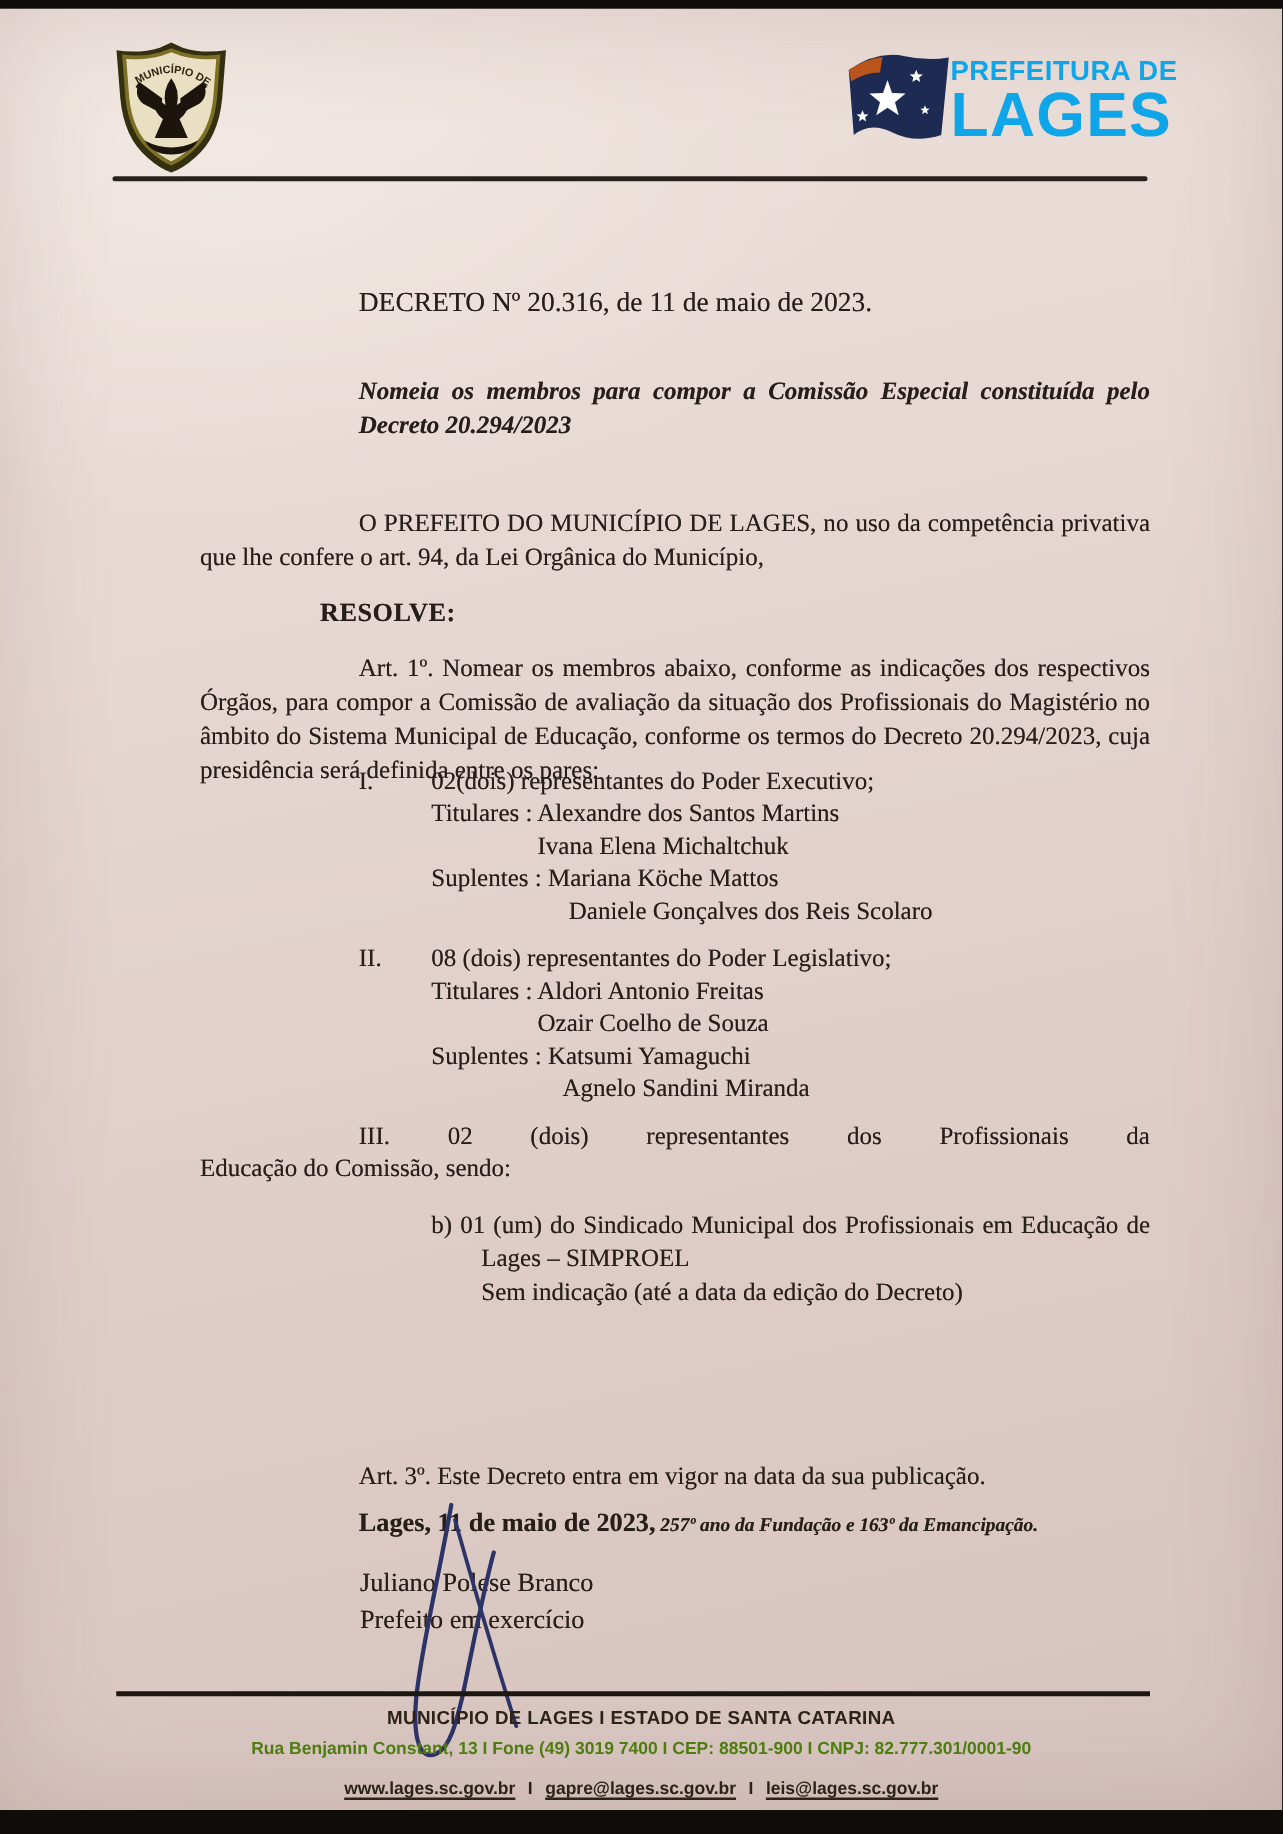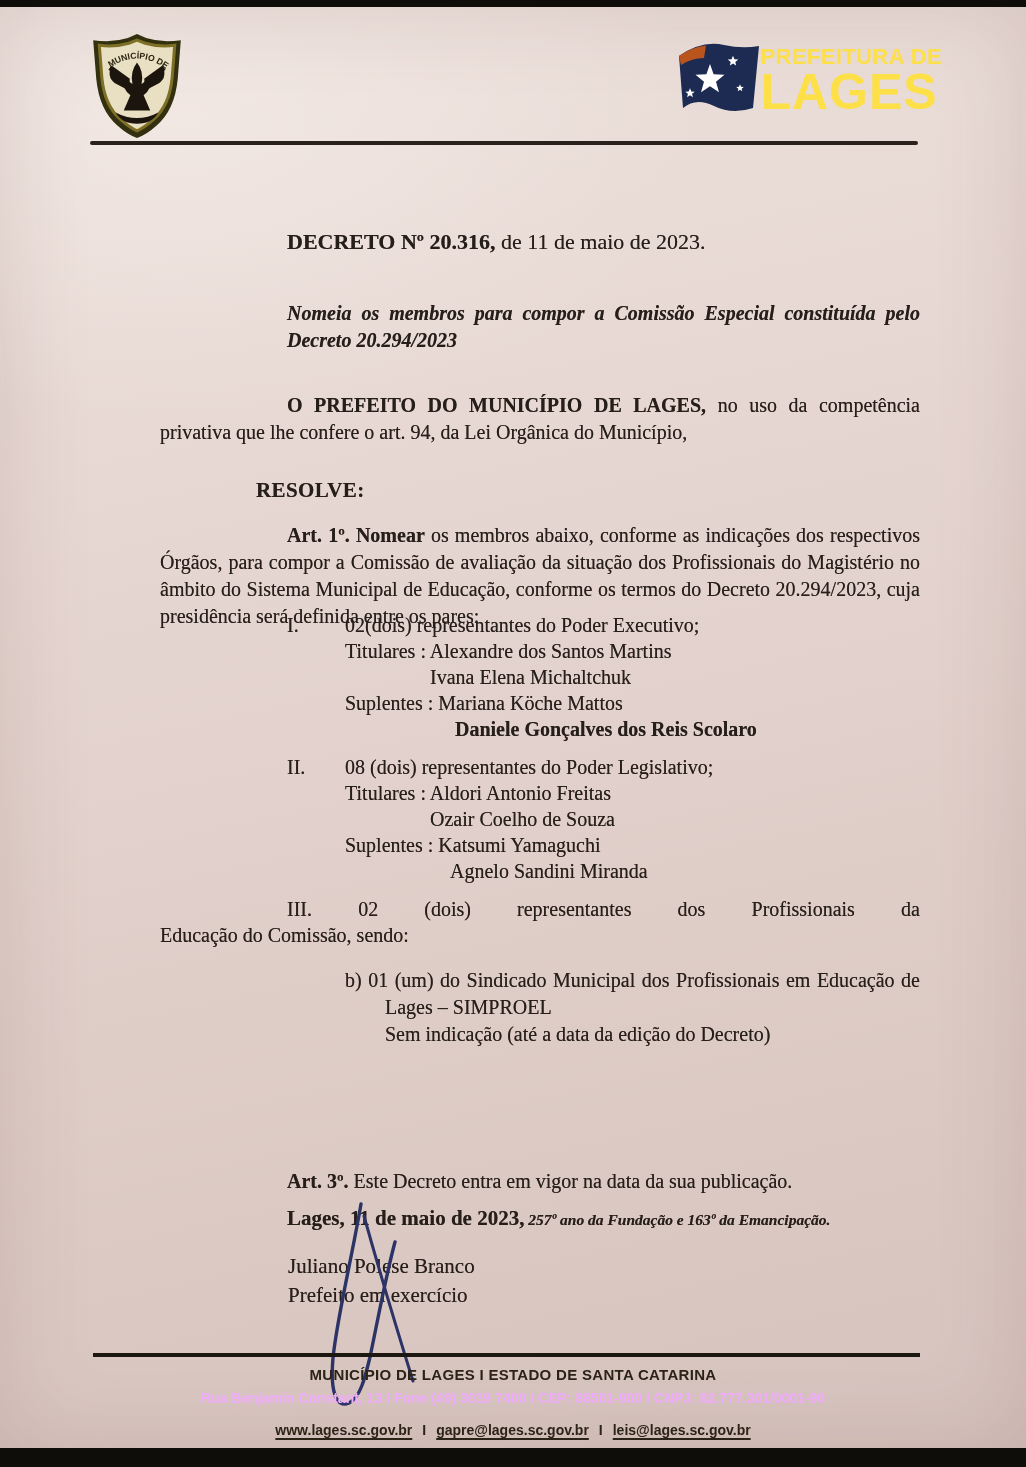--- a/index.html
+++ b/index.html
@@ -8,66 +8,66 @@
   .paper{position:absolute;left:0;right:0;top:7px;bottom:19px;
          background:
            radial-gradient(ellipse 900px 500px at 18% 8%, rgba(255,250,246,.35), rgba(255,255,255,0) 60%),
            linear-gradient(168deg,#ece0db 0%,#e7d8d3 30%,#dfcdc8 62%,#d6c3be 100%);
          box-shadow:inset 0 0 90px rgba(120,85,75,.18);}
   .soft{text-shadow:0 0 .5px rgba(45,32,25,.65);}
 
   
   .crest{position:absolute;left:86px;top:32px;}
   .brand{position:absolute;right:84px;top:36px;display:flex;align-items:flex-start;}
-  .brand-text{font-family:"Liberation Sans",sans-serif;font-weight:bold;color:#fde047;margin-left:-10px;margin-top:8px;}
+  .brand-text{font-family:"Liberation Sans",sans-serif;font-weight:bold;color:#0ea5e9;margin-left:-10px;margin-top:8px;}
   .brand-top{font-size:22px;letter-spacing:.4px;}
   .brand-name{font-size:50px;line-height:.82;letter-spacing:1px;margin-top:2px;}
   .rule-top{position:absolute;left:90px;right:108px;top:141px;height:4px;background:#29221c;border-radius:2px;}
 
   
   .content{position:absolute;left:160px;top:196px;width:760px;font-size:20px;line-height:27px;}
   .abs{position:absolute;left:0;right:0;}
   .ind{margin-left:127px;}
-  b{font-weight:bold;}
+  b{font-weight:normal;}
   .b-title{top:10px;font-size:22px;}
   .b-epigraph{top:84px;margin-left:127px;width:633px;font-style:italic;font-weight:bold;text-align:justify;}
-  .b-preamble{top:176px;text-indent:127px;text-align:justify;}
+  .b-preamble{top:190px;text-indent:127px;text-align:justify;}
   .b-resolve{top:260px;margin-left:96px;font-weight:bold;font-size:21px;letter-spacing:.4px;}
   .b-art1{top:306px;text-indent:127px;text-align:justify;}
   .b-item1{top:416px;}
   .b-item2{top:558px;}
   .b-item3{top:700px;}
   .b-art3{top:952px;text-indent:127px;}
 
   .item{display:flex;margin-left:127px;line-height:26px;}
   .numeral{flex:none;width:58px;}
   .item-body{flex:1;}
   .nm2{margin-left:85px;}
-  .nm4{margin-left:110px;font-weight:bold;}
+  .nm4{margin-left:110px;}
   .nm4b{margin-left:105px;}
 
   .item3-line1{display:flex;justify-content:space-between;margin-left:127px;width:633px;line-height:26px;}
   .item3-cont{line-height:26px;}
   .sub{margin-left:185px;width:575px;line-height:27px;}
   .sub-a{margin-top:9px;}
   .sub-b{margin-top:19px;text-align:justify;}
   .hang{padding-left:40px;text-indent:-40px;}
   .sub-line{padding-left:40px;}
 
   .dateline{position:absolute;left:287px;top:1186px;font-size:20px;}
   .date-bold{font-weight:bold;font-size:21px;}
   .date-italic{font-style:italic;font-weight:bold;font-size:15.5px;}
   .signer{position:absolute;left:288px;top:1252px;font-size:21px;line-height:29px;}
 
   
   .rule-bottom{position:absolute;left:93px;right:106px;top:1353px;height:4px;background:#1d1711;}
   .footer{position:absolute;left:0;right:0;top:1366px;text-align:center;
           font-family:"Liberation Sans",sans-serif;font-weight:bold;color:#2c2317;}
   .f1{font-size:15px;letter-spacing:.3px;}
-  .f2{font-size:14px;margin-top:7px;color:#f0abfc;}
+  .f2{font-size:14px;margin-top:7px;color:#4d7c0f;}
   .f3{font-size:14px;margin-top:16px;}
   .flink{text-decoration:underline;text-decoration-thickness:2px;text-underline-offset:3px;}
   .fsep{margin:0 10px;}
 
   .signature-layer{position:absolute;left:0;top:0;pointer-events:none;}
 </style>
 </head>
 <body>
 
 <div class="page">

